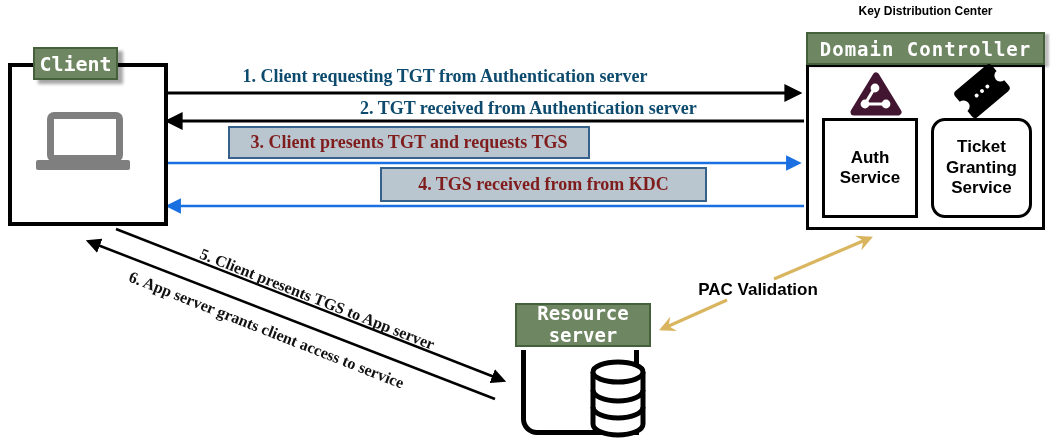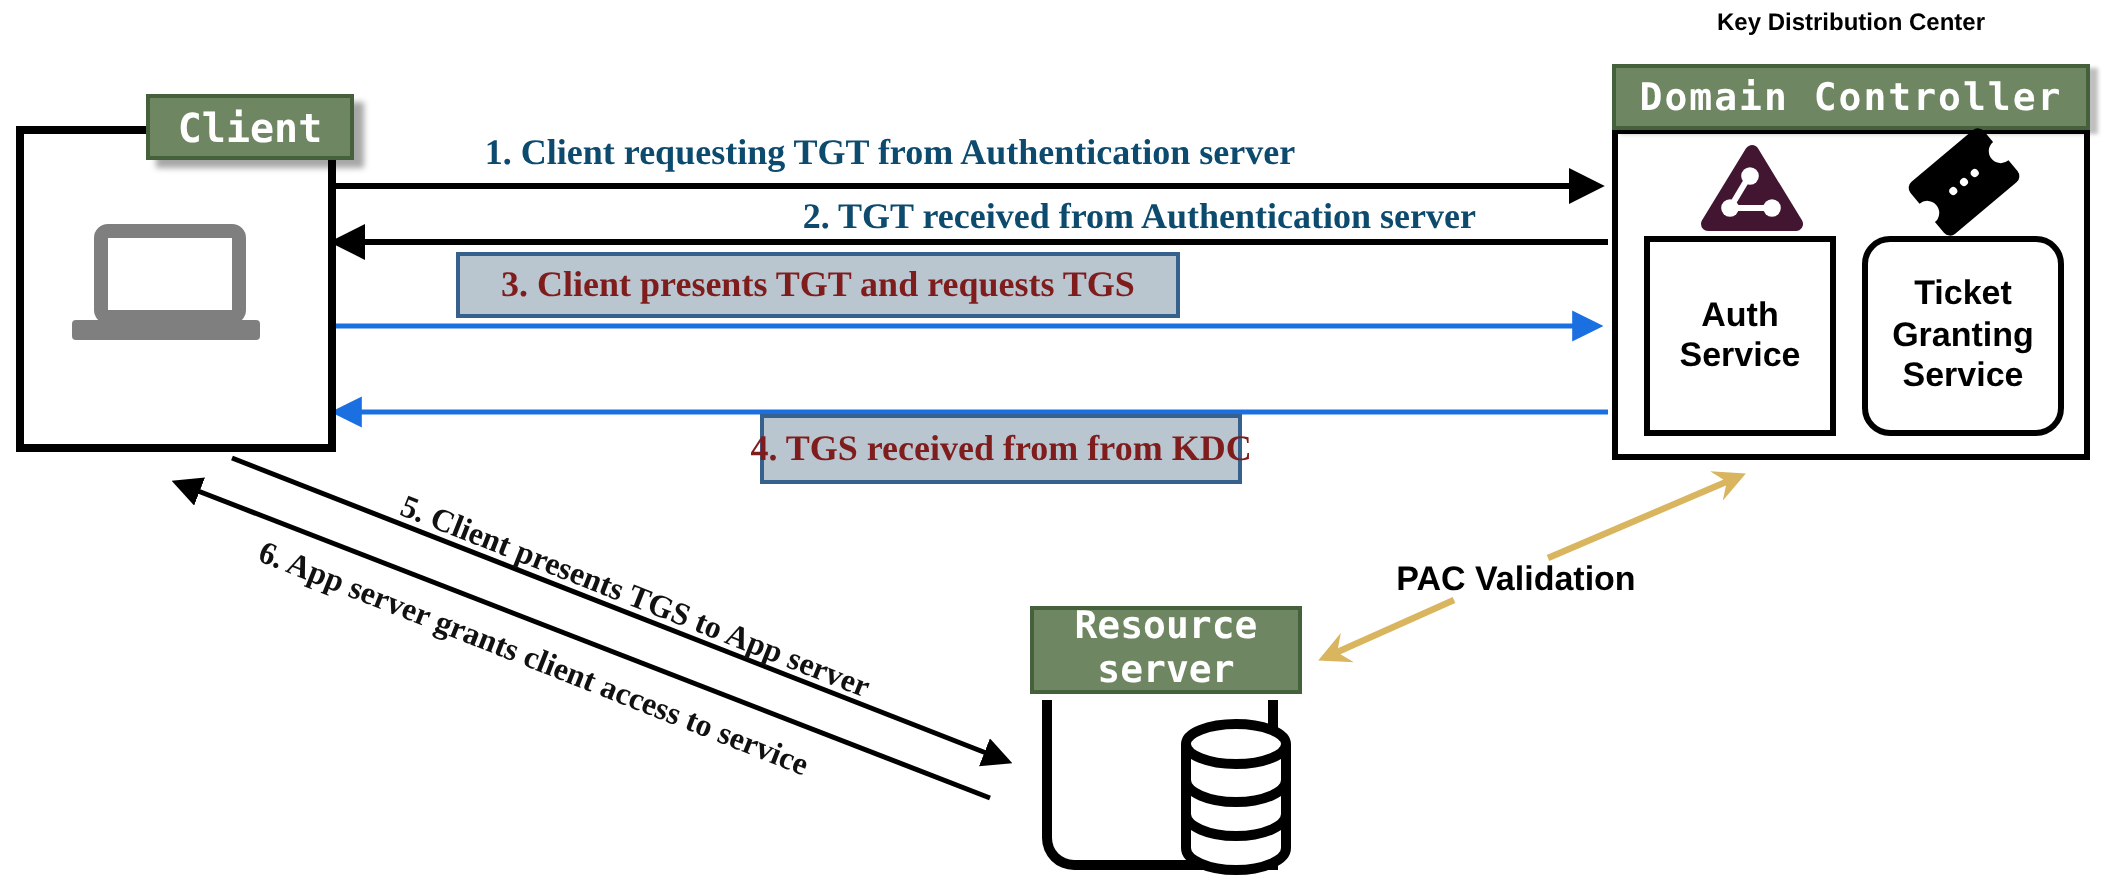--- a/index.html
+++ b/index.html
@@ -14,21 +14,21 @@
   #arrow-layer{position:absolute;left:0;top:0;z-index:1;}
 
   
   .green-box{background:var(--green-fill);border:2px solid var(--green-border);
     color:#fff;font-family:"DejaVu Sans Mono",monospace;font-weight:bold;
     display:flex;align-items:center;justify-content:center;text-align:center;box-sizing:border-box;}
   .shadowed{box-shadow:5px 4px 3px rgba(0,0,0,0.35);}
 
   
   #client-box{left:8px;top:63px;width:152px;height:155px;border:4px solid #000;background:#fff;z-index:2;}
-  #client-label{left:33px;top:47px;width:104px;height:33px;font-size:20px;z-index:4;margin-left:40px;}
+  #client-label{left:33px;top:47px;width:85px;height:33px;font-size:20px;z-index:4;}
   #laptop-screen{left:47px;top:112px;width:62px;height:36px;border:7px solid var(--gray);
     border-radius:7px;background:#fff;z-index:3;}
   #laptop-base{left:36px;top:160px;width:94px;height:10px;background:var(--gray);border-radius:2px;z-index:3;}
 
   
   #kdc-title{left:806px;top:4px;width:239px;text-align:center;font-size:12px;font-weight:bold;z-index:2;}
   #kdc-header{left:806px;top:32px;width:239px;height:33px;font-size:19px;letter-spacing:1px;z-index:3;
     box-shadow:4px 2px 2px rgba(0,0,0,0.25);}
   #kdc-body{left:806px;top:64px;width:239px;height:166px;border:3px solid #000;background:#fff;
     box-sizing:border-box;z-index:2;}
@@ -37,26 +37,26 @@
     font-weight:bold;font-size:17px;line-height:1.2;}
   #auth-box{left:822px;top:118px;width:96px;height:100px;}
   #tgs-box{left:931px;top:118px;width:101px;height:100px;border-radius:14px;}
   #triangle-icon{left:850px;top:71px;z-index:3;}
   #ticket-icon{left:950px;top:62px;z-index:3;}
 
   
   .step-serif{font-family:"Liberation Serif",serif;font-weight:bold;font-size:18px;
     white-space:nowrap;z-index:2;color:#0c4a6e;}
   #step1{left:233px;top:66px;width:424px;text-align:center;}
-  #step2{left:360px;top:98px;width:378px;text-align:right;}
+  #step2{left:360px;top:98px;width:378px;}
   .step-box{background:var(--label-box-fill);border:2px solid var(--label-box-border);
     box-sizing:border-box;display:flex;align-items:center;justify-content:center;z-index:2;
     font-family:"Liberation Serif",serif;font-weight:bold;font-size:18px;white-space:nowrap;color:#7f1d1d;}
   #step3-box{left:228px;top:126px;width:362px;height:33px;}
-  #step4-box{left:380px;top:167px;width:241px;height:35px;margin-top:40px;}
+  #step4-box{left:380px;top:167px;width:327px;height:35px;}
   .diag-label{font-family:"Liberation Serif",serif;font-weight:bold;font-size:16px;
     white-space:nowrap;transform-origin:0 0;transform:rotate(21.5deg);z-index:2;color:#111;}
   #step5{left:204px;top:245px;}
   #step6{left:133px;top:268px;}
 
   
   #resource-label{left:515px;top:303px;width:136px;height:44px;font-size:19px;line-height:1.15;z-index:4;}
   #resource-body{left:521px;top:350px;width:118px;height:85px;border-left:5px solid #000;
     border-right:5px solid #000;border-bottom:5px solid #000;border-bottom-left-radius:16px;
     background:#fff;box-sizing:border-box;z-index:2;}

